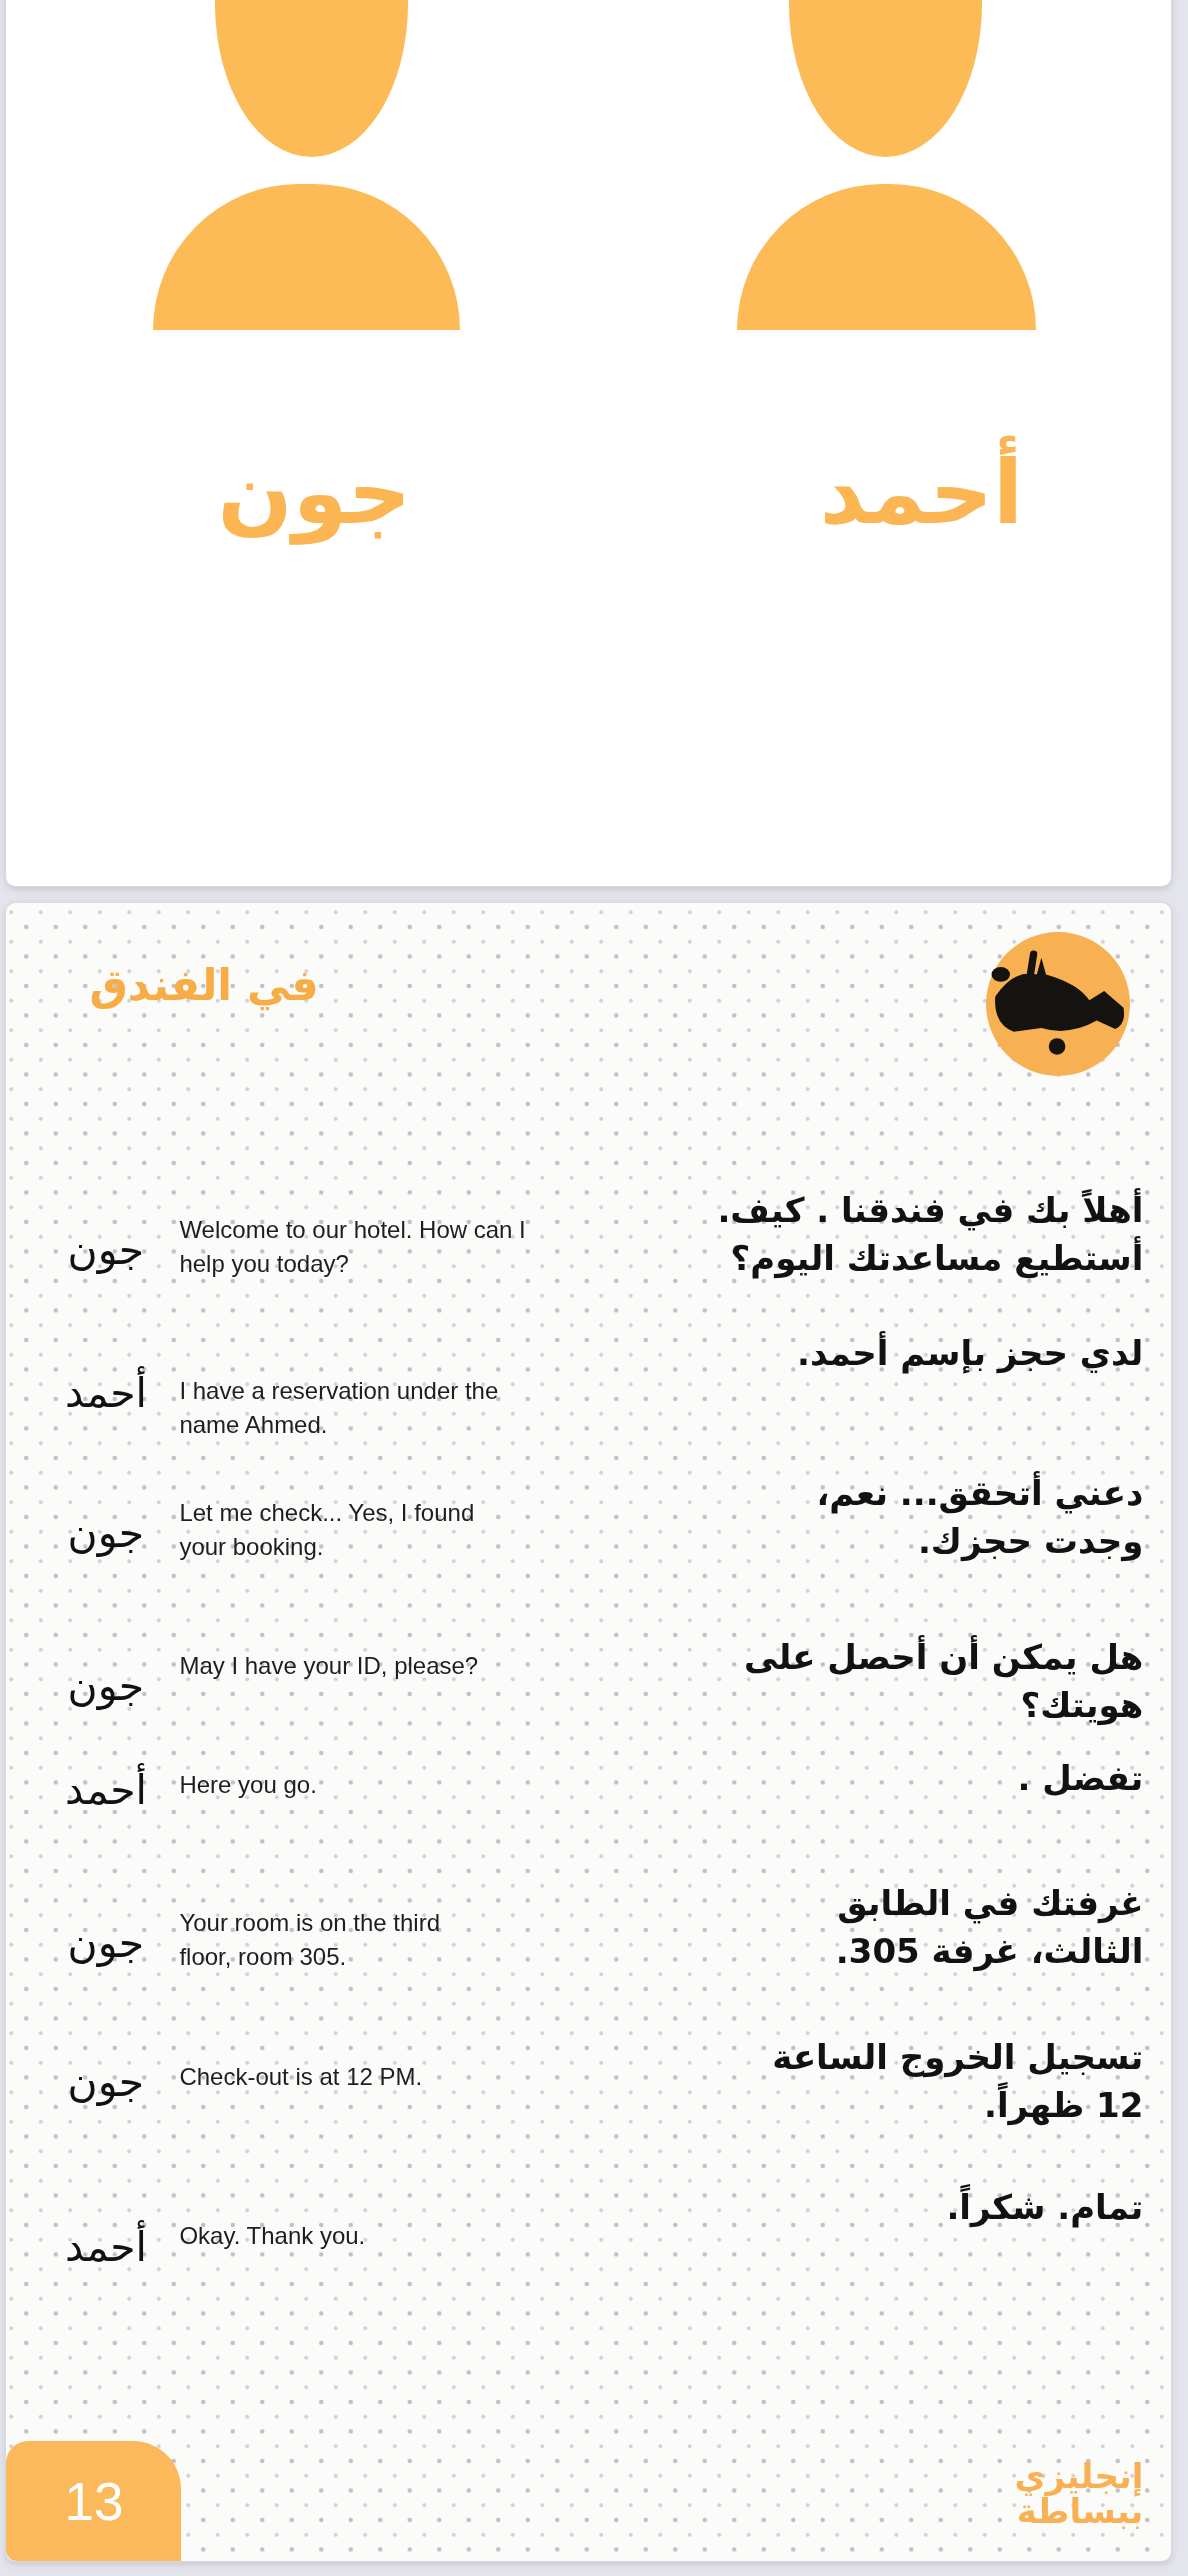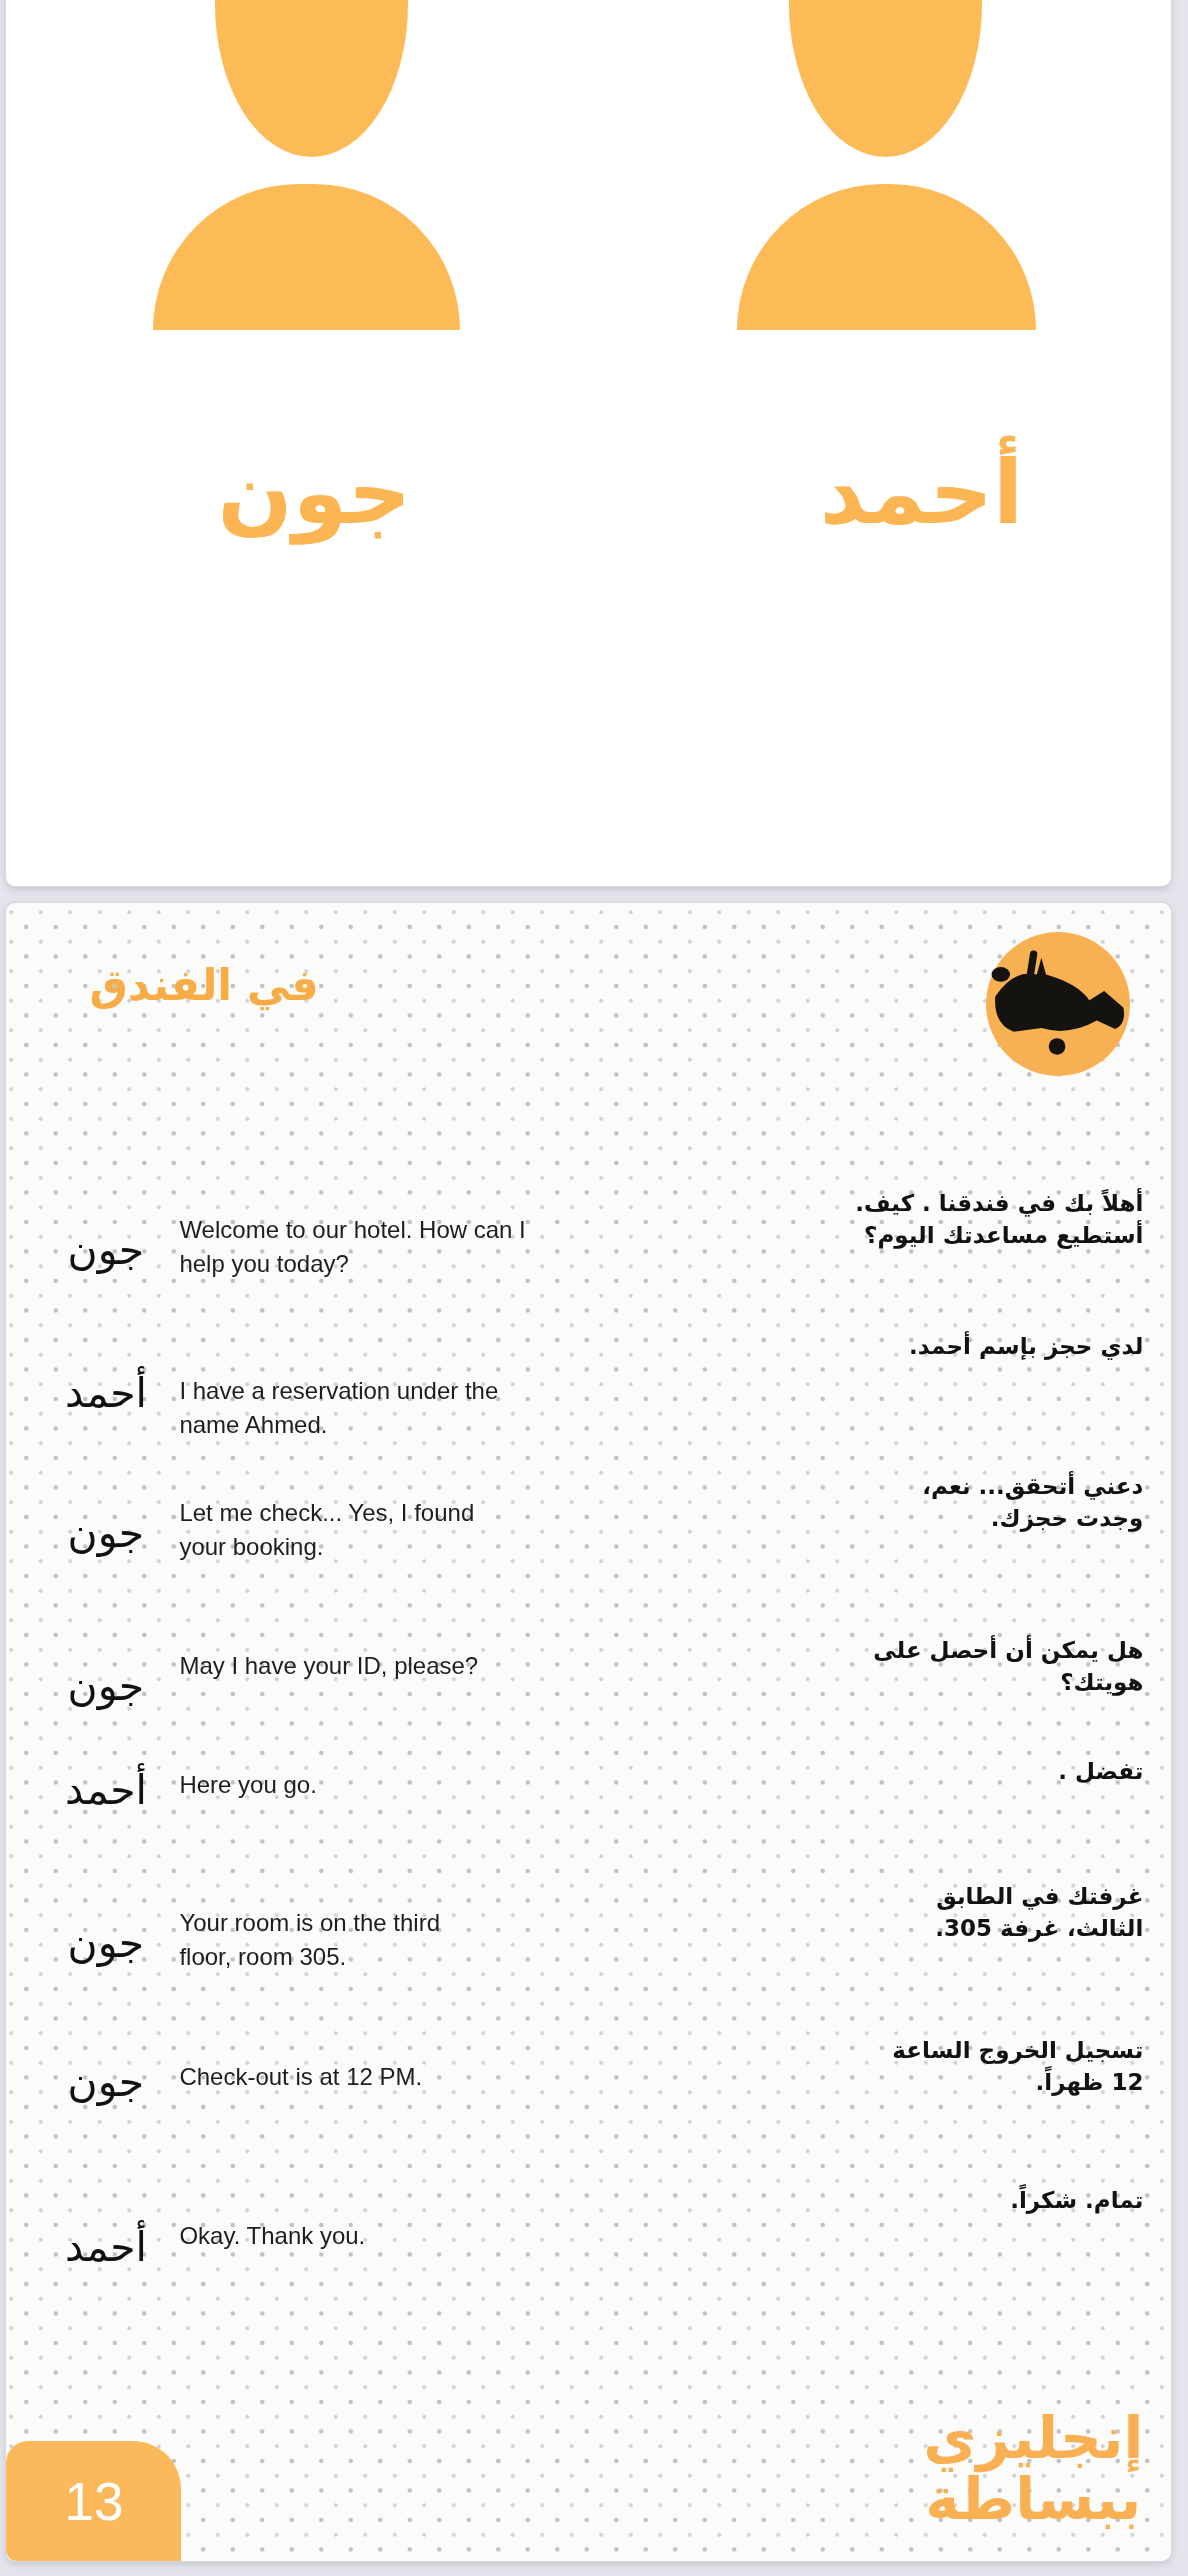--- a/index.html
+++ b/index.html
@@ -53,21 +53,21 @@
   .row:nth-child(3){ top:567px; }
   .row:nth-child(4){ top:731px; }
   .row:nth-child(5){ top:852px; }
   .row:nth-child(6){ top:977px;padding-left:12px; }
   .row:nth-child(7){ top:1131px; }
   .row:nth-child(8){ top:1281px; }
 
   .ar {
     position:absolute; right:28px; top:0; direction:rtl; text-align:right;
     font-family:"DejaVu Sans", sans-serif; font-weight:700;
-    font-size:23px; color:#121212; line-height:1.4; white-space:pre-line;
+    font-size:34px; color:#121212; line-height:1.4; white-space:pre-line;
   }
   .en {
     position:absolute; left:173px; top:26px;
     font-size:24px; color:#1e1e1e; line-height:1.42; white-space:pre-line;
   }
   .speaker {
     position:absolute; left:44px; top:39px; width:111px; text-align:center;
     direction:rtl; font-family:"DejaVu Sans", sans-serif;
     font-size:41px; color:#111;
   }
@@ -78,23 +78,23 @@
   .row:nth-child(8) .en{ top:35px; }
 
   
   .page-badge {
     position:absolute; left:0; bottom:0; width:175px; height:120px;
     background:#FBB95C; border-radius:22px 48px 0 11px;
     display:flex; align-items:center; justify-content:center;
   }
   .page-badge span { color:#ffffff; font-size:53px; }
   .brand {
-    position:absolute; right:28px; bottom:31px; text-align:center; direction:rtl;
+    position:absolute; right:28px; bottom:31px; text-align:right; direction:rtl;
     font-family:"DejaVu Sans", sans-serif; font-weight:700;
-    font-size:58px; color:#F9B052; line-height:1.05;
+    font-size:34px; color:#F9B052; line-height:1.05;
   }
 </style>
 </head>
 <body>
 
 <section class="page page-prev">
   <div class="avatar av-left">
     <div class="head"></div>
     <div class="torso"></div>
   </div>

